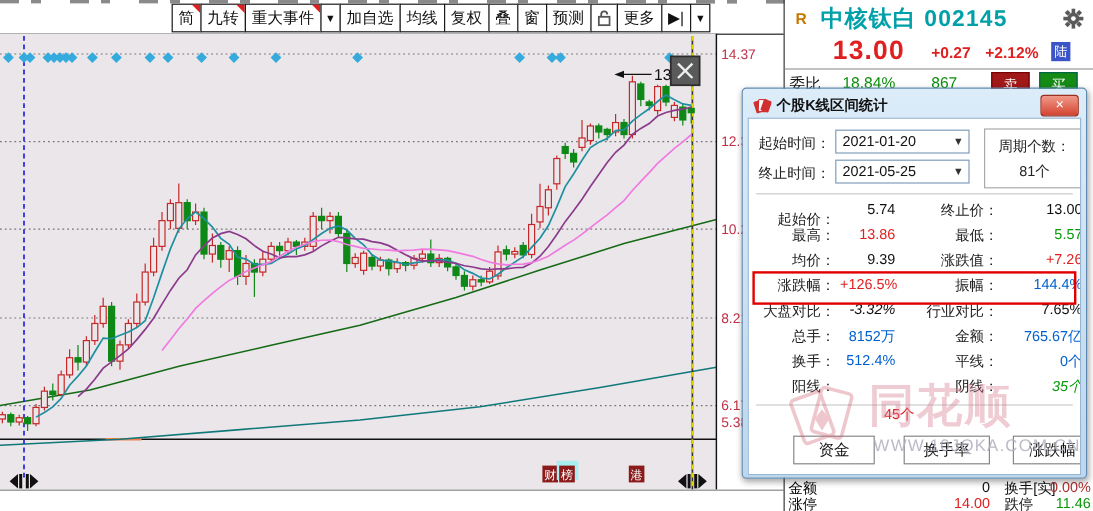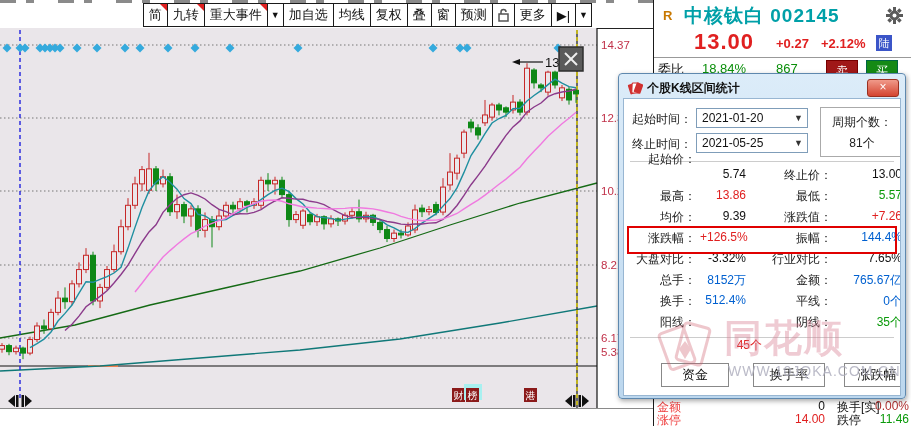--- a/index.html
+++ b/index.html
@@ -31,21 +31,21 @@
   .board-badge{position:absolute;left:222px;top:6px;width:16px;height:16px;background:#3b55c8;color:#fff;font-size:11px;display:flex;align-items:center;justify-content:center;}
   .qp-hline{position:absolute;left:0;top:57px;width:257px;height:1px;background:#999;}
   .qp-row3{position:absolute;left:0;top:60px;width:257px;height:22px;font-size:13px;}
   .wb-label{position:absolute;left:4px;top:1px;color:#111;}
   .wb-val{position:absolute;left:48px;top:1px;color:#0a8f0a;}
   .wb-val2{position:absolute;left:122px;top:1px;color:#0a8f0a;}
   .sell-btn,.buy-btn{position:absolute;top:0;width:30px;height:20px;color:#fff;font-size:12px;display:flex;align-items:center;justify-content:center;}
   .sell-btn{left:172px;background:#a01818;border:1px solid #700;}
   .buy-btn{left:212px;background:#158a15;border:1px solid #064;}
   .qp-brow{position:absolute;left:0;width:257px;height:13px;font-size:12px;}
-  .qp-brow .l1{position:absolute;left:3px;color:#ef4444;}
+  .qp-brow .l1{position:absolute;left:3px;color:#000000;}
   .qp-brow .v1{position:absolute;right:86px;}
   .qp-brow .l2{position:absolute;left:183px;color:#111;}
   .qp-brow .v2{position:absolute;right:2px;}
   
   #dialog{position:absolute;left:618px;top:73px;width:288px;height:326px;z-index:10;
     background:linear-gradient(#dcecf9,#bcd7ee);border:1px solid #5e88ae;border-radius:4px;
     box-shadow:1px 2px 5px rgba(0,0,0,.35);padding:4px;box-sizing:border-box;}
   #dlg-title{height:20px;position:relative;}
   #dlg-title .t{position:absolute;left:24px;top:2px;font-size:12px;color:#111;font-weight:bold;}
   #dlg-close{position:absolute;right:2px;top:1px;width:30px;height:16px;background:linear-gradient(#f09a8a,#d44430);
@@ -404,52 +404,52 @@
       <span class="combo" style="left:72px;top:34px;">
         <span>2021-05-25</span>
         <span class="arr">▼</span>
       </span>
       <span id="period-box">
         <div class="pl">周期个数：</div>
         <div class="pv">81个</div>
       </span>
       <div class="dlg-sep" style="top:62px;"></div>
       <div id="stats-grid">
-          <span class="stat-cell stat-label" style="left: 0px; width: 72px; top: 52px;">起始价：</span>
+          <span class="stat-cell stat-label" style="left: 0px; width: 72px; top: 76px;">起始价：</span>
           <span class="stat-cell col-black" style="left: 76px; width: 46px; top: 68px;">5.74</span>
           <span class="stat-cell stat-label" style="left: 126px; width: 82px; top: 68px;">终止价：</span>
           <span class="stat-cell col-black" style="left: 210px; width: 68px; top: 68px;">13.00</span>
           <span class="stat-cell stat-label" style="left: 0px; width: 72px; top: 89px;">最高：</span>
           <span class="stat-cell col-red" style="left: 76px; width: 46px; top: 89px;">13.86</span>
           <span class="stat-cell stat-label" style="left: 126px; width: 82px; top: 89px;">最低：</span>
           <span class="stat-cell col-green" style="left: 210px; width: 68px; top: 89px;">5.57</span>
           <span class="stat-cell stat-label" style="left: 0px; width: 72px; top: 110px;">均价：</span>
           <span class="stat-cell col-black" style="left: 76px; width: 46px; top: 110px;">9.39</span>
           <span class="stat-cell stat-label" style="left: 126px; width: 82px; top: 110px;">涨跌值：</span>
           <span class="stat-cell col-red" style="left: 210px; width: 68px; top: 110px;">+7.26</span>
           <span class="stat-cell stat-label" style="left: 0px; width: 72px; top: 131px;">涨跌幅：</span>
           <span class="stat-cell col-red" style="left: 76px; width: 46px; top: 131px;">+126.5%</span>
           <span class="stat-cell stat-label" style="left: 126px; width: 82px; top: 131px;">振幅：</span>
           <span class="stat-cell col-blue" style="left: 210px; width: 68px; top: 131px;">144.4%</span>
           <span class="stat-cell stat-label" style="left: 0px; width: 72px; top: 152px;">大盘对比：</span>
-          <span class="stat-cell col-black" style="left: 76px; width: 46px; top: 152px;">-3.32%</span>
+          <span class="stat-cell col-black" style="left: 76px; width: 46px; top: 152px; font-style: italic;">-3.32%</span>
           <span class="stat-cell stat-label" style="left: 126px; width: 82px; top: 152px;">行业对比：</span>
           <span class="stat-cell col-black" style="left: 210px; width: 68px; top: 152px;">7.65%</span>
           <span class="stat-cell stat-label" style="left: 0px; width: 72px; top: 173px;">总手：</span>
           <span class="stat-cell col-blue" style="left: 76px; width: 46px; top: 173px;">8152万</span>
           <span class="stat-cell stat-label" style="left: 126px; width: 82px; top: 173px;">金额：</span>
           <span class="stat-cell col-blue" style="left: 210px; width: 68px; top: 173px;">765.67亿</span>
           <span class="stat-cell stat-label" style="left: 0px; width: 72px; top: 194px;">换手：</span>
           <span class="stat-cell col-blue" style="left: 76px; width: 46px; top: 194px;">512.4%</span>
           <span class="stat-cell stat-label" style="left: 126px; width: 82px; top: 194px;">平线：</span>
           <span class="stat-cell col-blue" style="left: 210px; width: 68px; top: 194px;">0个</span>
           <span class="stat-cell stat-label" style="left: 0px; width: 72px; top: 215px;">阳线：</span>
           <span class="stat-cell col-red" style="left: 92px; width: 46px; top: 215px; margin-top: 23px;">45个</span>
           <span class="stat-cell stat-label" style="left: 126px; width: 82px; top: 215px;">阴线：</span>
-          <span class="stat-cell col-green" style="left: 210px; width: 68px; top: 215px;">35个</span>
+          <span class="stat-cell col-green" style="left: 210px; width: 68px; top: 215px; font-style: italic;">35个</span>
         </div>
       <div id="hl-box" style="top: 127px;"></div>
       <div class="dlg-sep" style="top:238px;"></div>
       <div id="rank-buttons">
           <div class="rk-btn" style="left: 37px; width: 66px;">资金</div>
           <div class="rk-btn" style="left: 129px; width: 70px;">换手率</div>
           <div class="rk-btn" style="left: 220px; width: 64px;">涨跌幅</div>
         </div>
       <div id="watermark">
         <svg width="70" height="70" viewBox="0 0 70 70" style="position:absolute;left:0;top:0;opacity:.35;">

